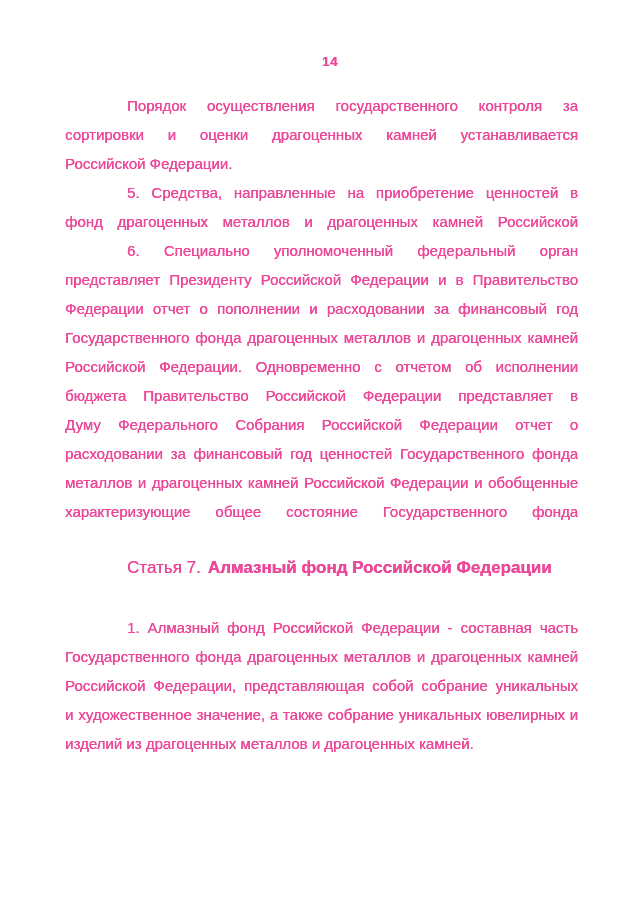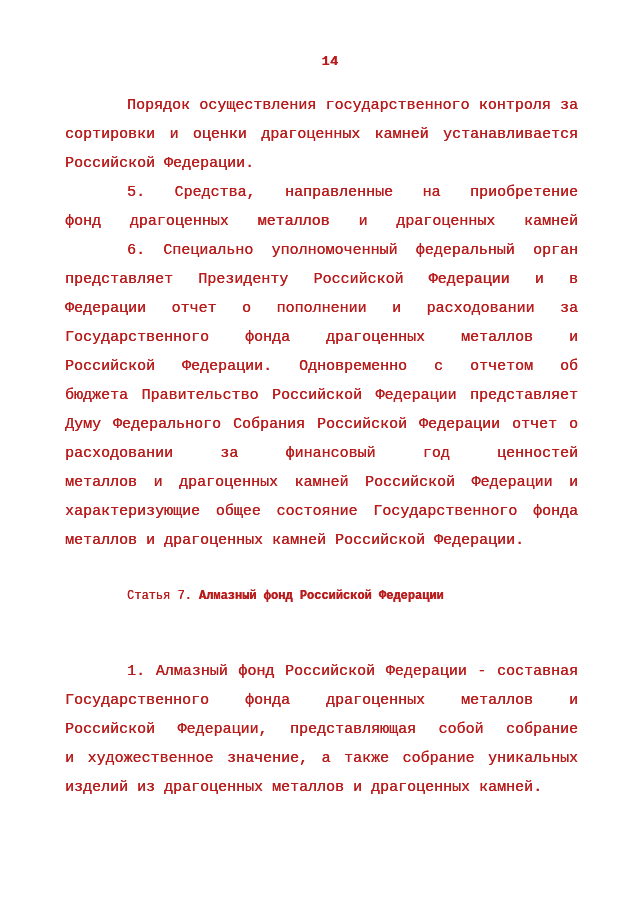--- a/index.html
+++ b/index.html
@@ -5,22 +5,22 @@
   html, body {
     margin: 0;
     padding: 0;
     background: #ffffff;
   }
   .sheet {
     position: relative;
     width: 640px;
     height: 900px;
     background: #ffffff;
-    font-family: Liberation Mono, monospace;
-    color: #b91c1c;
+    font-family: Liberation Sans, sans-serif;
+    color: #ec4899;
     overflow: hidden;
   }
   .pageno {
     position: absolute;
     top: 54px;
     left: 0;
     width: 660px;
     text-align: center;
     font-size: 13.5px;
     font-weight: bold;
@@ -46,23 +46,23 @@
   .line.ind {
     text-indent: 62px;
   }
   .line.end {
     text-align: right;
     text-align-last: left;
   }
   .heading {
     height: 29px;
     line-height: 29px;
-    font-size: 12px;
+    font-size: 17px;
     margin-top: 27px;
-    margin-bottom: 46px;
+    margin-bottom: 31px;
     text-indent: 62px;
     text-shadow: 0.3px 0 0 currentColor;
     white-space: nowrap;
   }
   .heading .title {
     font-weight: bold;
     margin-left: 7px;
     text-shadow: 0.4px 0 0 currentColor;
   }
 </style>
@@ -85,21 +85,20 @@
     <div class="line ind">6. Специально уполномоченный федеральный орган исполнительной власти</div>
     <div class="line">представляет Президенту Российской Федерации и в Правительство Российской</div>
     <div class="line">Федерации отчет о пополнении и расходовании за финансовый год ценностей</div>
     <div class="line">Государственного фонда драгоценных металлов и драгоценных камней</div>
     <div class="line">Российской Федерации. Одновременно с отчетом об исполнении федерального</div>
     <div class="line">бюджета Правительство Российской Федерации представляет в Государственную</div>
     <div class="line">Думу Федерального Собрания Российской Федерации отчет о пополнении и</div>
     <div class="line">расходовании за финансовый год ценностей Государственного фонда драгоценных</div>
     <div class="line">металлов и драгоценных камней Российской Федерации и обобщенные показатели,</div>
     <div class="line">характеризующие общее состояние Государственного фонда драгоценных</div>
-    <div class="line end">металлов и драгоценных камней Российской Федерации.</div>
 
     <div class="heading">
       <span class="prefix">Статья 7.</span><span class="title">Алмазный фонд Российской Федерации</span>
     </div>
 
     <div class="line ind">1. Алмазный фонд Российской Федерации - составная часть</div>
     <div class="line">Государственного фонда драгоценных металлов и драгоценных камней</div>
     <div class="line">Российской Федерации, представляющая собой собрание уникальных самородков</div>
     <div class="line">и художественное значение, а также собрание уникальных ювелирных и иных</div>
     <div class="line end">изделий из драгоценных металлов и драгоценных камней.</div>

